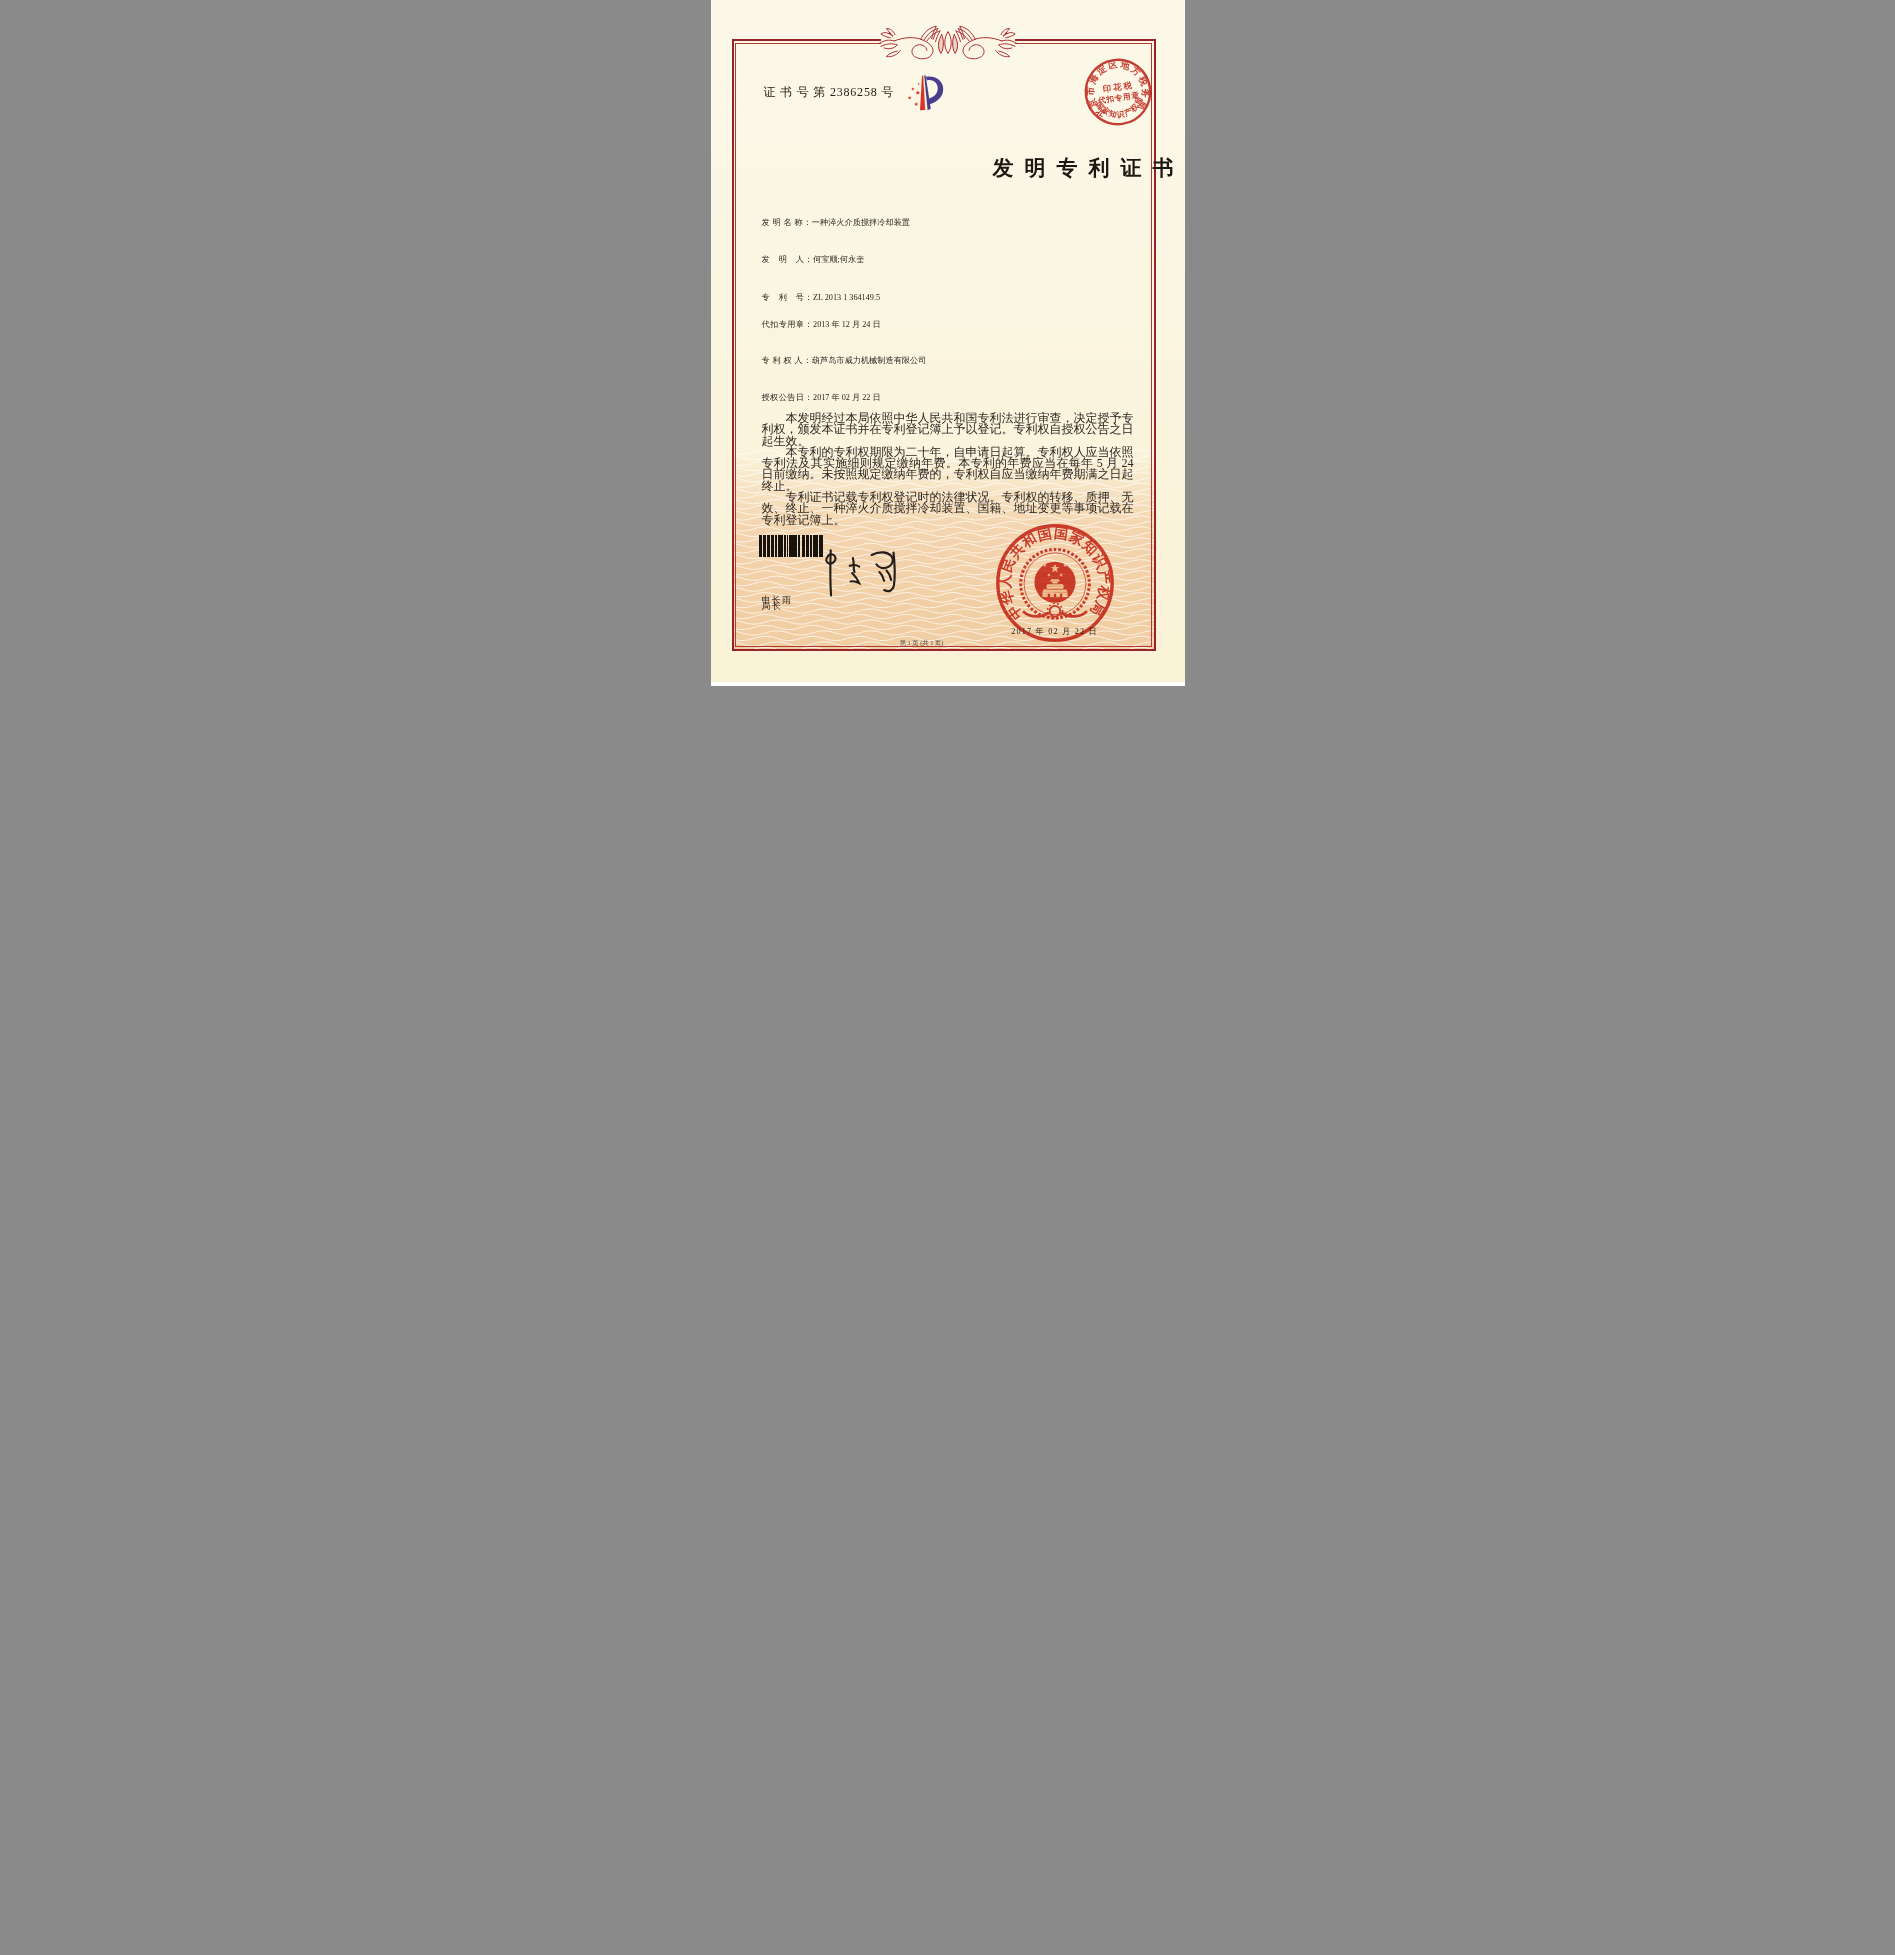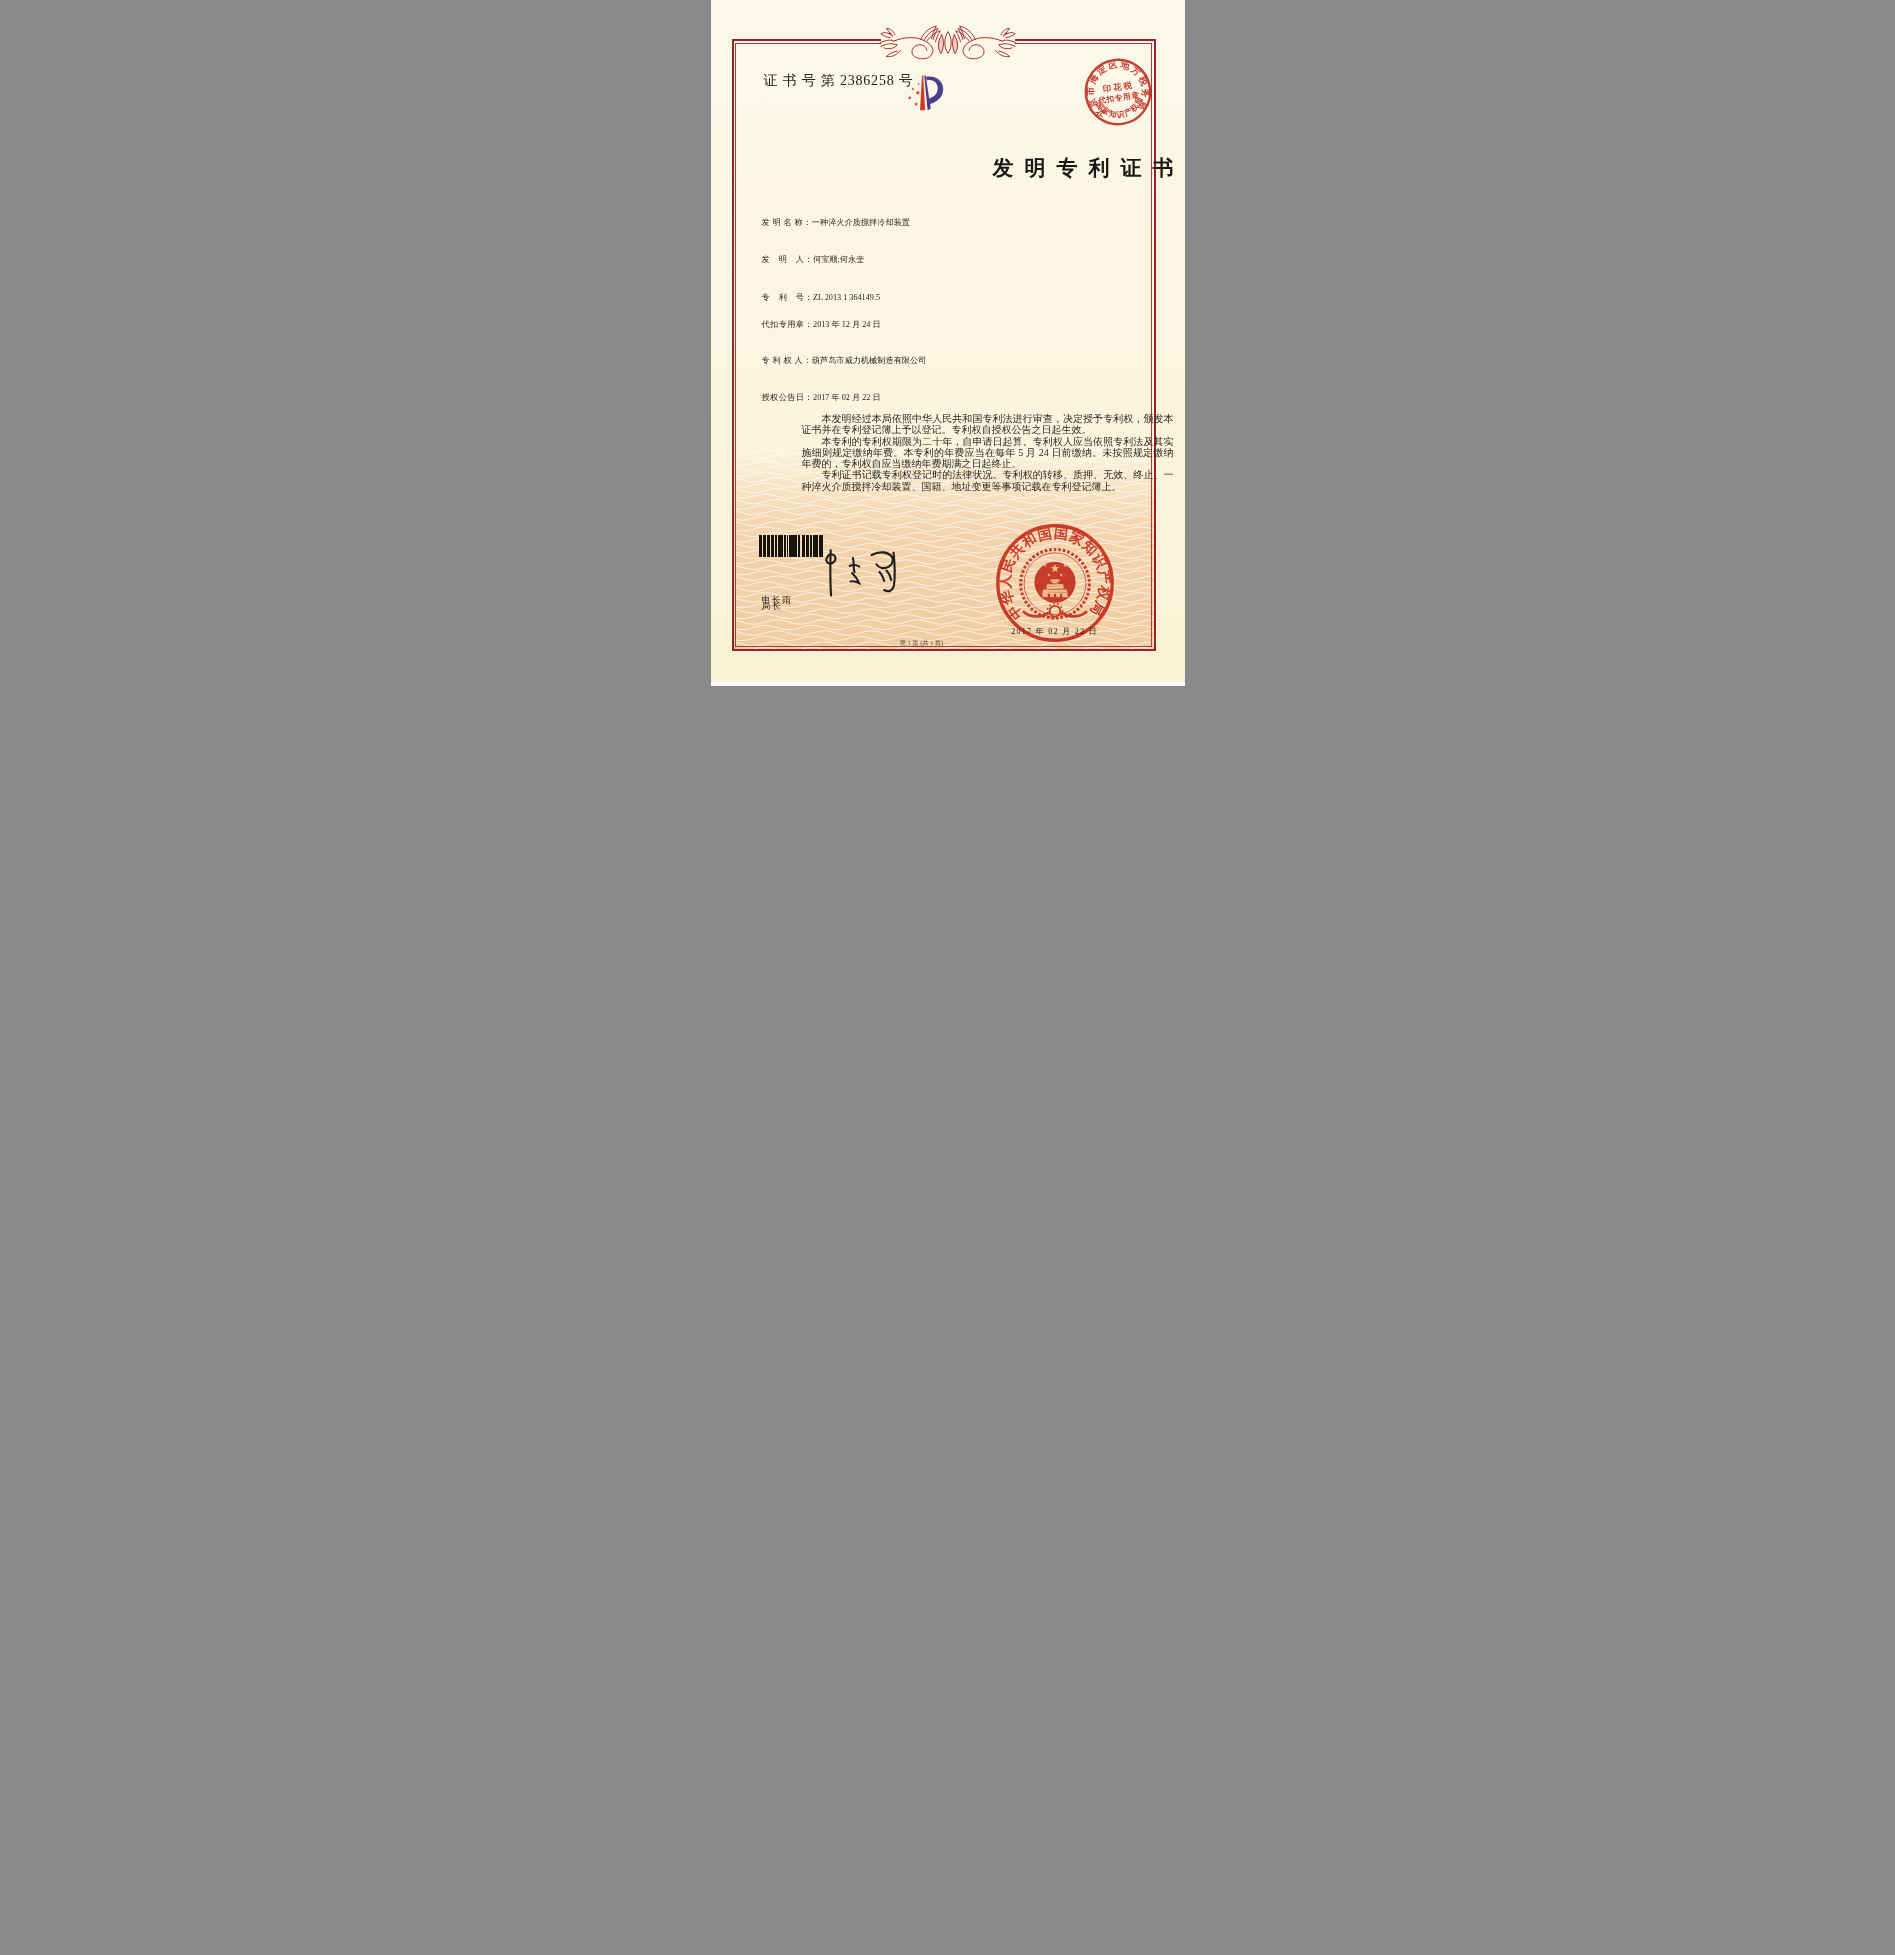--- a/index.html
+++ b/index.html
@@ -7,29 +7,29 @@
         background:linear-gradient(180deg,#fcf8e9 0%,#fbf6e2 40%,#faf4dc 70%,#f9f2d6 100%);
         font-family:"Liberation Serif","DejaVu Serif",serif;color:#2b251e;}
   .frame{position:absolute;left:21px;top:39px;width:424px;height:612px;
          border:2px solid #97232a;box-sizing:border-box;}
   .frame-inner{position:absolute;left:1.6px;top:1.6px;right:1.6px;bottom:1.6px;
                border:0.8px solid #b03a31;}
   .watermark{position:absolute;left:23px;top:450px;width:420px;height:199px;overflow:hidden;
              background:linear-gradient(180deg,rgba(243,210,171,0) 0%,rgba(243,210,171,.45) 18%,rgba(243,210,171,.9) 38%,#f3d2ab 55%,#f0cda2 100%);}
   .watermark svg{position:absolute;left:0;top:0;}
   .watermark path{fill:none;stroke:rgba(255,255,252,.75);stroke-width:2.4;}
-  .certno{position:absolute;left:41px;top:72px;font-size:14px;letter-spacing:0.8px;color:#262019;padding-left:12px;}
+  .certno{position:absolute;left:41px;top:84px;font-size:12px;letter-spacing:0.8px;color:#262019;padding-left:12px;}
   .title{position:absolute;left:0;top:154px;width:100%;text-align:right;font-size:21px;
          font-weight:700;letter-spacing:11px;text-indent:11px;color:#1c1712;}
   .logo{position:absolute;left:197px;top:75px;}
   .taxseal{position:absolute;left:372px;top:57px;transform:rotate(-8deg);opacity:.92;mix-blend-mode:multiply;}
   .field{position:absolute;left:51px;font-size:8.2px;white-space:nowrap;color:#2b251e;}
   .field .lab{letter-spacing:0.4px;}
-  .paras{position:absolute;left:51px;top:413px;width:372px;font-size:10px;line-height:11.3px;
-         text-align:justify;color:#2c2620;margin-left:40px;}
+  .paras{position:absolute;left:51px;top:413px;width:372px;font-size:12px;line-height:11.3px;
+         text-align:justify;color:#2c2620;}
   .paras p{margin:0;text-indent:2em;}
   .barcode{position:absolute;left:48px;top:535px;width:91px;height:22px;font-size:0;}
   .barcode i{display:inline-block;height:100%;background:#17130e;}
   .director-label{position:absolute;left:51px;top:600px;font-size:9px;letter-spacing:1.6px;color:#241f19;}
   .director-name{position:absolute;left:51px;top:594px;font-size:9px;letter-spacing:1.2px;color:#241f19;}
   .signature{position:absolute;left:106px;top:547px;}
   .natseal{position:absolute;left:283px;top:522px;opacity:.93;mix-blend-mode:multiply;}
   .sealdate{position:absolute;left:283px;top:626px;width:122px;text-align:center;
             font-size:8.2px;letter-spacing:1.2px;color:#251d12;}
   .footer{position:absolute;left:0;top:639px;width:422px;text-align:center;font-size:6.3px;color:#45403a;}

